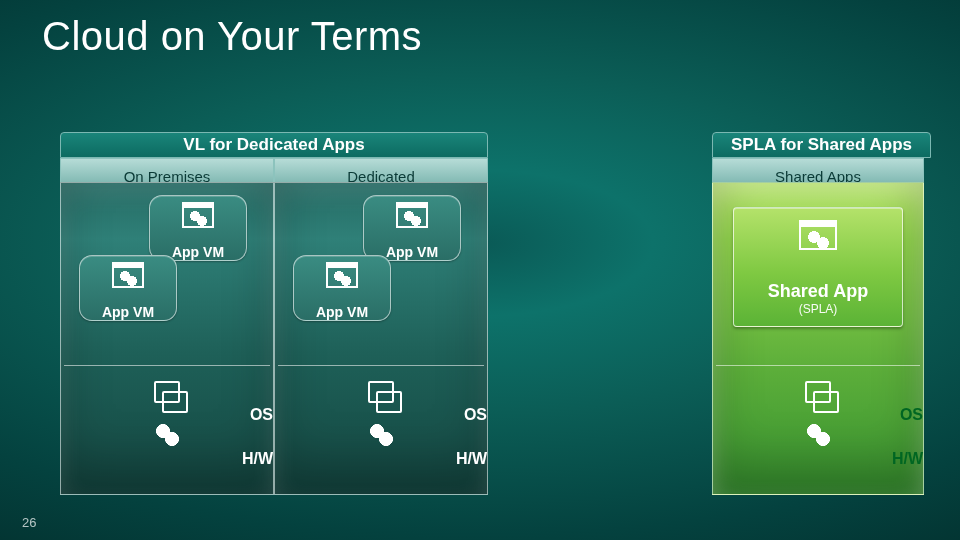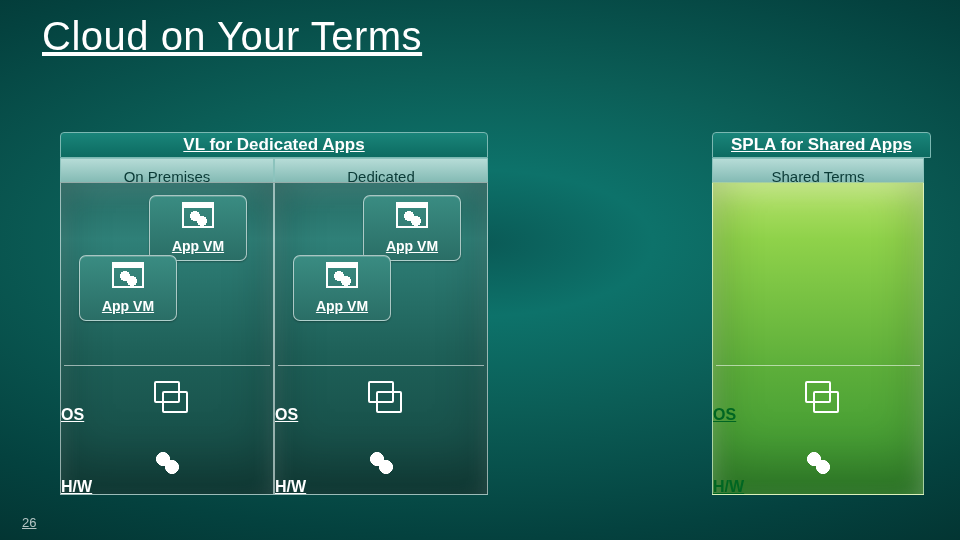--- a/index.html
+++ b/index.html
@@ -1,15 +1,15 @@
 <!DOCTYPE html>
 <html><head>
 <meta charset="utf-8">
 <style>
-  * { box-sizing: border-box; margin: 0; padding: 0; text-decoration: underline; }
+  * { box-sizing: border-box; margin: 0; padding: 0; }
   html, body { width: 960px; height: 540px; overflow: hidden; }
   body {
     font-family: "Segoe UI Light", "Segoe UI", Arial, sans-serif;
     background: radial-gradient(ellipse 120% 90% at 50% 45%,
       #0a5a56 0%, #0d726a 15%, #0b5d56 35%, #04423f 60%, #022b29 85%, #011a19 100%);
     color: #fff;
     position: relative;
   }
   
   .title {
@@ -76,26 +76,25 @@
     left:3px; right:3px;
     top: 182px;
     height:1px;
     background: rgba(255,255,255,0.55);
   }
 
   
   .appvm {
     position: absolute;
     width: 98px; height: 66px;
-    border-radius: 7px;
+    border-radius: 13px;
     border: 1px solid rgba(255,255,255,0.6);
     background: linear-gradient(#3a8c82 0%, #2a6e66 100%);
     box-shadow: 0 1px 2px rgba(0,0,0,0.3), inset 0 1px 0 rgba(255,255,255,0.2);
     display:flex; flex-direction:column; align-items:center; justify-content:flex-end;
-    padding-bottom:6px;
     font-size: 14px; font-weight:600;
   }
   .appvm::before{
     content:"";
     position:absolute; top:6px;
     width:32px; height:26px;
     background:
       
       linear-gradient(#fff,#fff) 0 0/32px 6px no-repeat,
       linear-gradient(#fff,#fff) 0 0/2px 26px no-repeat,
@@ -142,21 +141,21 @@
     width:22px; height:18px;
     background:
       radial-gradient(circle 6px at 7px 7px, #fff 99%, transparent 100%),
       radial-gradient(circle 6px at 16px 13px, #fff 99%, transparent 100%);
   }
 
   
   .stack-label{
     position:absolute;
     left:0; right:0;
-    text-align:left;
+    text-align:right;
     font-weight:600;
     font-size:16px;
   }
   .stack-label .layer-ic{
     display:block; margin:0 auto 3px; width:26px; height:22px; position:relative;
     border: 2px solid #fff; border-radius:2px;
   }
   .stack-label .layer-ic::after{
     content:""; position:absolute;
     left:6px; top:8px; width:22px; height:18px;
@@ -165,41 +164,41 @@
   .stack-label .gear-ic{
     display:block; margin:0 auto 3px; width:24px; height:24px; position:relative;
   }
   .stack-label .gear-ic::before{
     content:"";position:absolute;inset:0;
     background:
       radial-gradient(circle 7px at 8px 8px, #fff 99%, transparent 100%),
       radial-gradient(circle 7px at 17px 16px, #fff 99%, transparent 100%);
   }
   .os-row { top: 198px; }
-  .hw-row { top: 268px; }
+  .hw-row { top: 240px; }
   .spla .os-row  { color: #062; }
   .spla .hw-row  { color: #062; }
 
   
   .slidenum {
     position:absolute; left:22px; bottom:10px;
     font-size:13px; opacity:0.7;
   }
 </style>
 </head>
 <body>
 
 <div class="title">Cloud on Your Terms</div>
 
 <div class="group-hdr grp-left">VL for Dedicated Apps</div>
 <div class="group-hdr grp-right">SPLA for Shared Apps</div>
 
 <div class="sub-hdr sub-onprem">On Premises</div>
 <div class="sub-hdr sub-outsrc">Dedicated</div>
-<div class="sub-hdr sub-shared">Shared Terms</div>
+<div class="sub-hdr sub-shared">Shared Apps</div>
 
 <div class="col non-spla c1">
   <div class="appvm" style="left:88px; top:12px;">
       <span>App VM</span>
     </div>
   <div class="appvm" style="left:18px; top:72px;">
       <span>App VM</span>
     </div>
   <div class="stack-label os-row">
     <span class="layer-ic"></span>
@@ -222,20 +221,24 @@
     <span class="layer-ic"></span>
     <span>OS</span>
   </div>
   <div class="stack-label hw-row">
     <span class="gear-ic"></span>
     <span>H/W</span>
   </div>
 </div>
 
 <div class="col spla c3">
+  <div class="shared-app">
+    <span class="lbl">Shared App</span>
+    <span class="sub">(SPLA)</span>
+  </div>
   <div class="stack-label os-row">
     <span class="layer-ic"></span>
     <span>OS</span>
   </div>
   <div class="stack-label hw-row">
     <span class="gear-ic"></span>
     <span>H/W</span>
   </div>
 </div>
 

